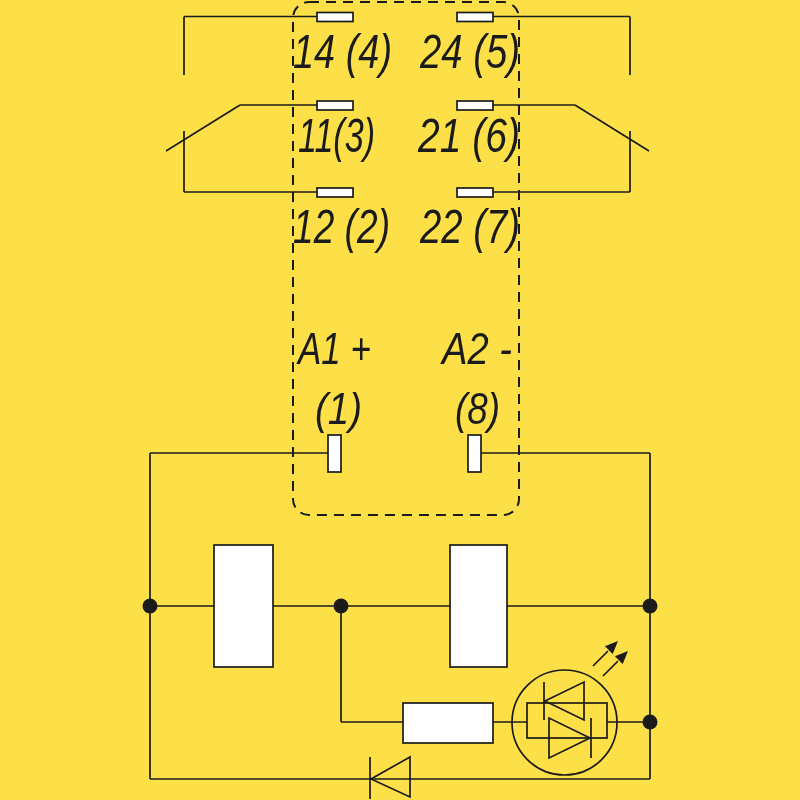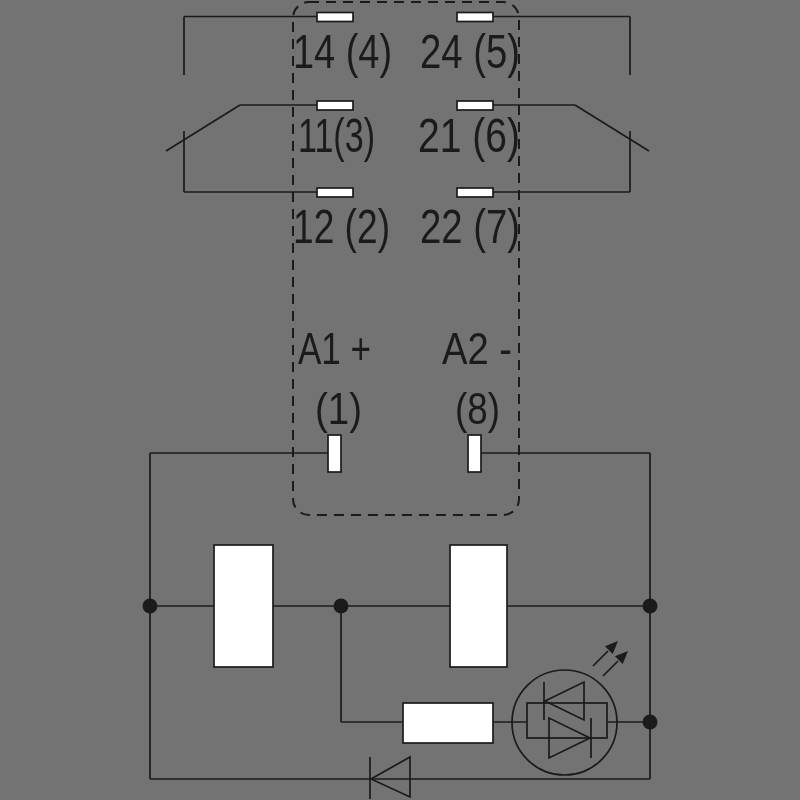--- a/index.html
+++ b/index.html
@@ -4,22 +4,23 @@
 <style>
   html, body {
     margin: 0;
     padding: 0;
     background: #ffffff;
   }
   .canvas {
     position: relative;
     width: 800px;
     height: 800px;
-    background: #737373;
+    background: #fde047;
     overflow: hidden;
+    font-style: italic;
   }
   svg text {
     font-family: "Liberation Sans", sans-serif;
     fill: #1b1b1b;
   }
   .lbl-big { font-size: 48px; }
   .lbl-mid { font-size: 44px; }
 </style>
 </head>
 <body>

